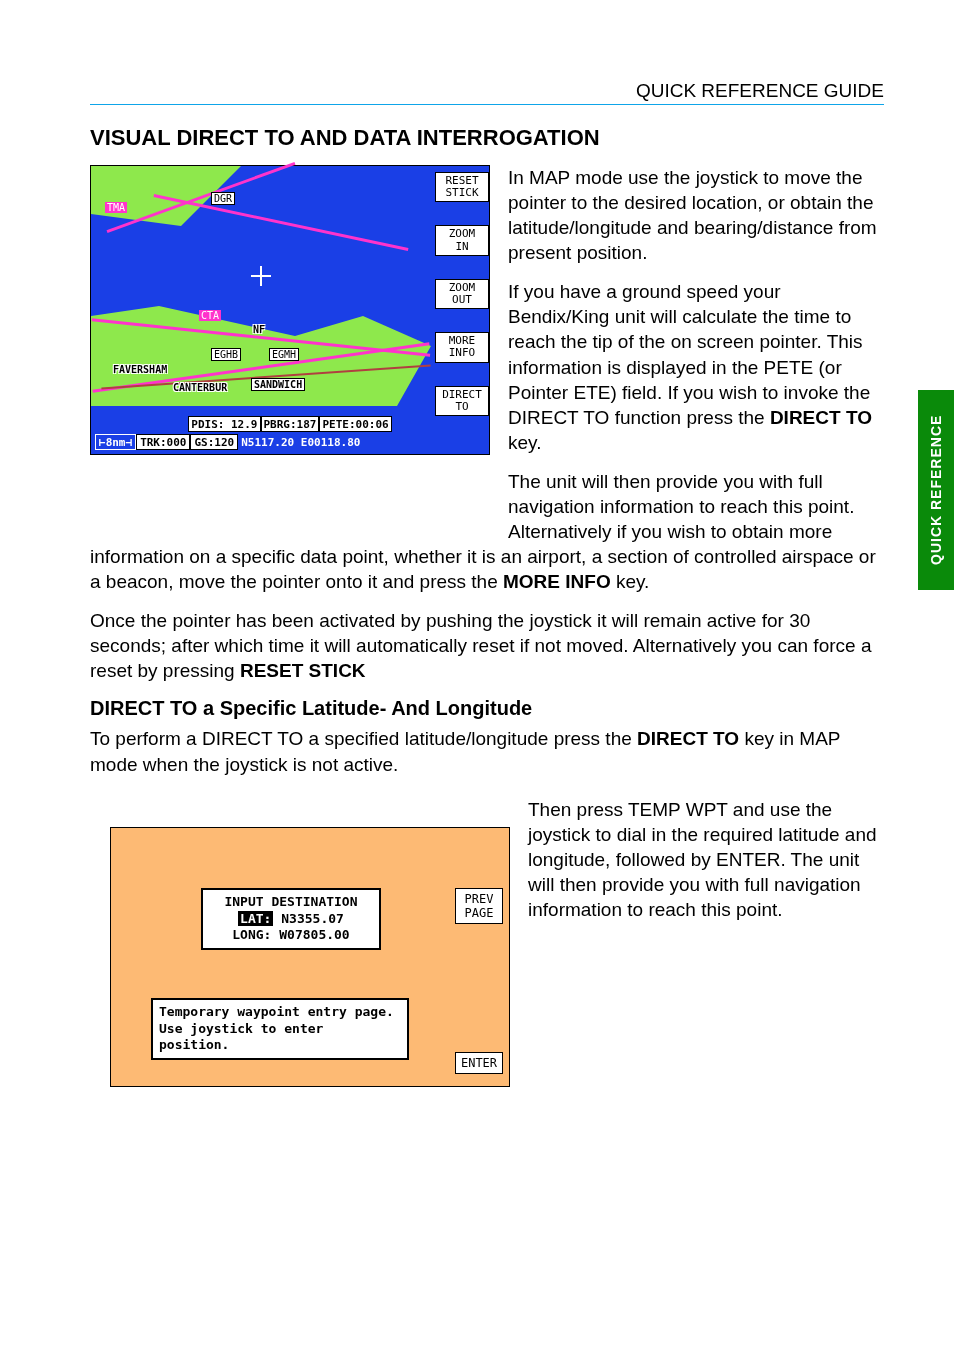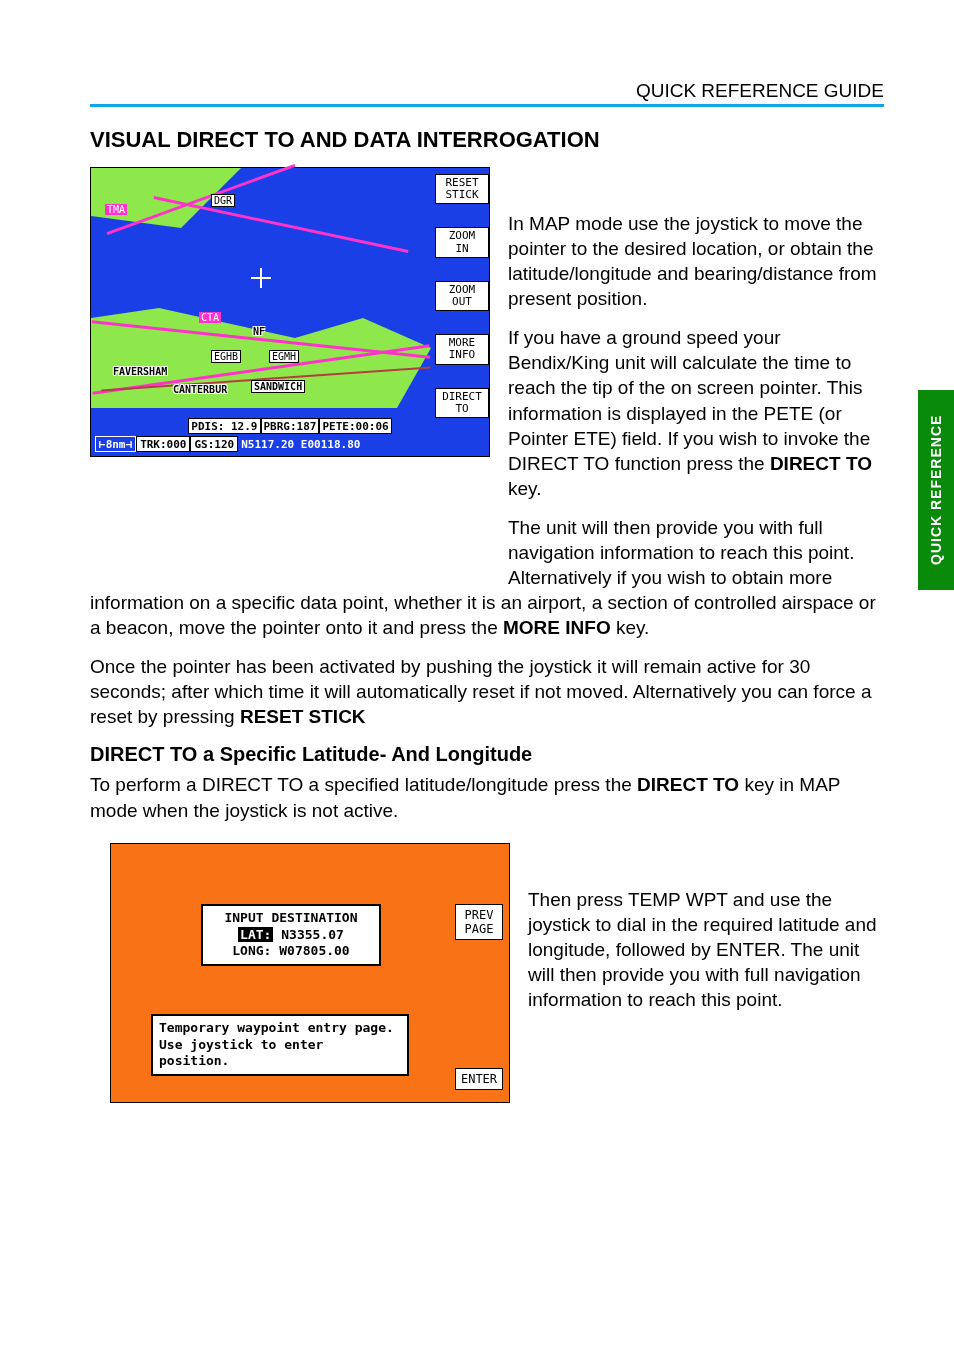--- a/index.html
+++ b/index.html
@@ -1,25 +1,25 @@
 <!DOCTYPE html>
 <html><head>
 <meta charset="utf-8">
 <style>
   * { box-sizing: border-box; margin: 0; padding: 0; }
   html, body { width: 954px; height: 1351px; background: #fff; font-family: Arial, Helvetica, sans-serif; color: #000; }
   .page { position: relative; width: 954px; height: 1351px; padding: 80px 70px 60px 90px; }
-  .header-text { text-align: right; font-size: 19px; margin-bottom: 2px; border-bottom: 3px solid #0ea5e9; padding-bottom: 2px; }
+  .header-text { text-align: right; font-size: 19px; margin-bottom: 2px; border-bottom: 1px solid #0ea5e9; padding-bottom: 2px; }
   .header-wrap { margin-bottom: 20px; }
   h1.section-title { font-size: 22px; font-weight: bold; margin: 18px 0 14px 0; }
   h2.subtitle { font-size: 20px; font-weight: bold; margin: 14px 0 6px 0; }
   p.body { font-size: 19px; line-height: 1.32; margin-bottom: 14px; }
   .bold { font-weight: bold; }
   .row { display: flex; align-items: flex-start; gap: 18px; }
-  .text-col { flex: 1; margin-top: 44px; }
+  .text-col { flex: 1; }
   .side-tab {
     position: absolute;
     right: 0;
     top: 390px;
     width: 36px;
     height: 200px;
     background: #0a8a0a;
     color: #fff;
     font-weight: bold;
     font-size: 14px;
@@ -51,21 +51,21 @@
   .shot1 .softkeys { position:absolute; right:0; top:6px; bottom: 38px; width: 54px; display:flex; flex-direction:column; justify-content:space-between;gap:12px; }
   .shot1 .sk { background:#fff; border:1px solid #000; font-family:monospace; font-size:11px; text-align:center; line-height:1.1; padding:2px 1px; }
   .shot1 .statusbar { position:absolute; left:4px; right:4px; bottom:22px; height:16px; display:flex; font-family:monospace; font-size:11px; font-weight:bold;justify-content:center; }
   .shot1 .sb { background:#fff; border:1px solid #000; padding:0 2px; display:flex; align-items:center; }
   .shot1 .statusbar2 { position:absolute; left:4px; right:4px; bottom:4px; height:16px; display:flex; font-family:monospace; font-size:11px; font-weight:bold; }
   .shot1 .sb2 { padding:0 3px; display:flex; align-items:center; }
   .shot1 .sb2.blue { background:#1a3fe6; color:#fff; }
   .shot1 .sb2.white { background:#fff; color:#000; border:1px solid #000; }
 
   
-  .shot2 { width: 400px; height: 260px; position: relative; background: #f97316; border: 1px solid #000; flex-shrink: 0; margin-left: 20px; }
+  .shot2 { width: 400px; height: 260px; position: relative; background: #fdba74; border: 1px solid #000; flex-shrink: 0; margin-left: 20px; margin-top: 30px; }
   .shot2 .inputbox { position:absolute; left:90px; top:60px; width: 180px; background:#fff; border:2px solid #000; font-family:monospace; font-size:13px; font-weight:bold; text-align:center; padding:4px 6px; line-height:1.3; }
   .shot2 .inputbox .inv { background:#000; color:#fff; padding:0 2px; }
   .shot2 .help { position:absolute; left:40px; top:170px; width: 258px; background:#fff; border:2px solid #000; font-family:monospace; font-size:13px; font-weight:bold; padding:4px 6px; line-height:1.3; }
   .shot2 .sk { position:absolute; right:6px; background:#fff; border:1px solid #000; font-family:monospace; font-size:12px; text-align:center; padding:3px 4px; width:48px; }
   .shot2 .sk.prev { top: 60px; }
   .shot2 .sk.enter { bottom: 12px; }
 </style>
 </head>
 <body>
 

